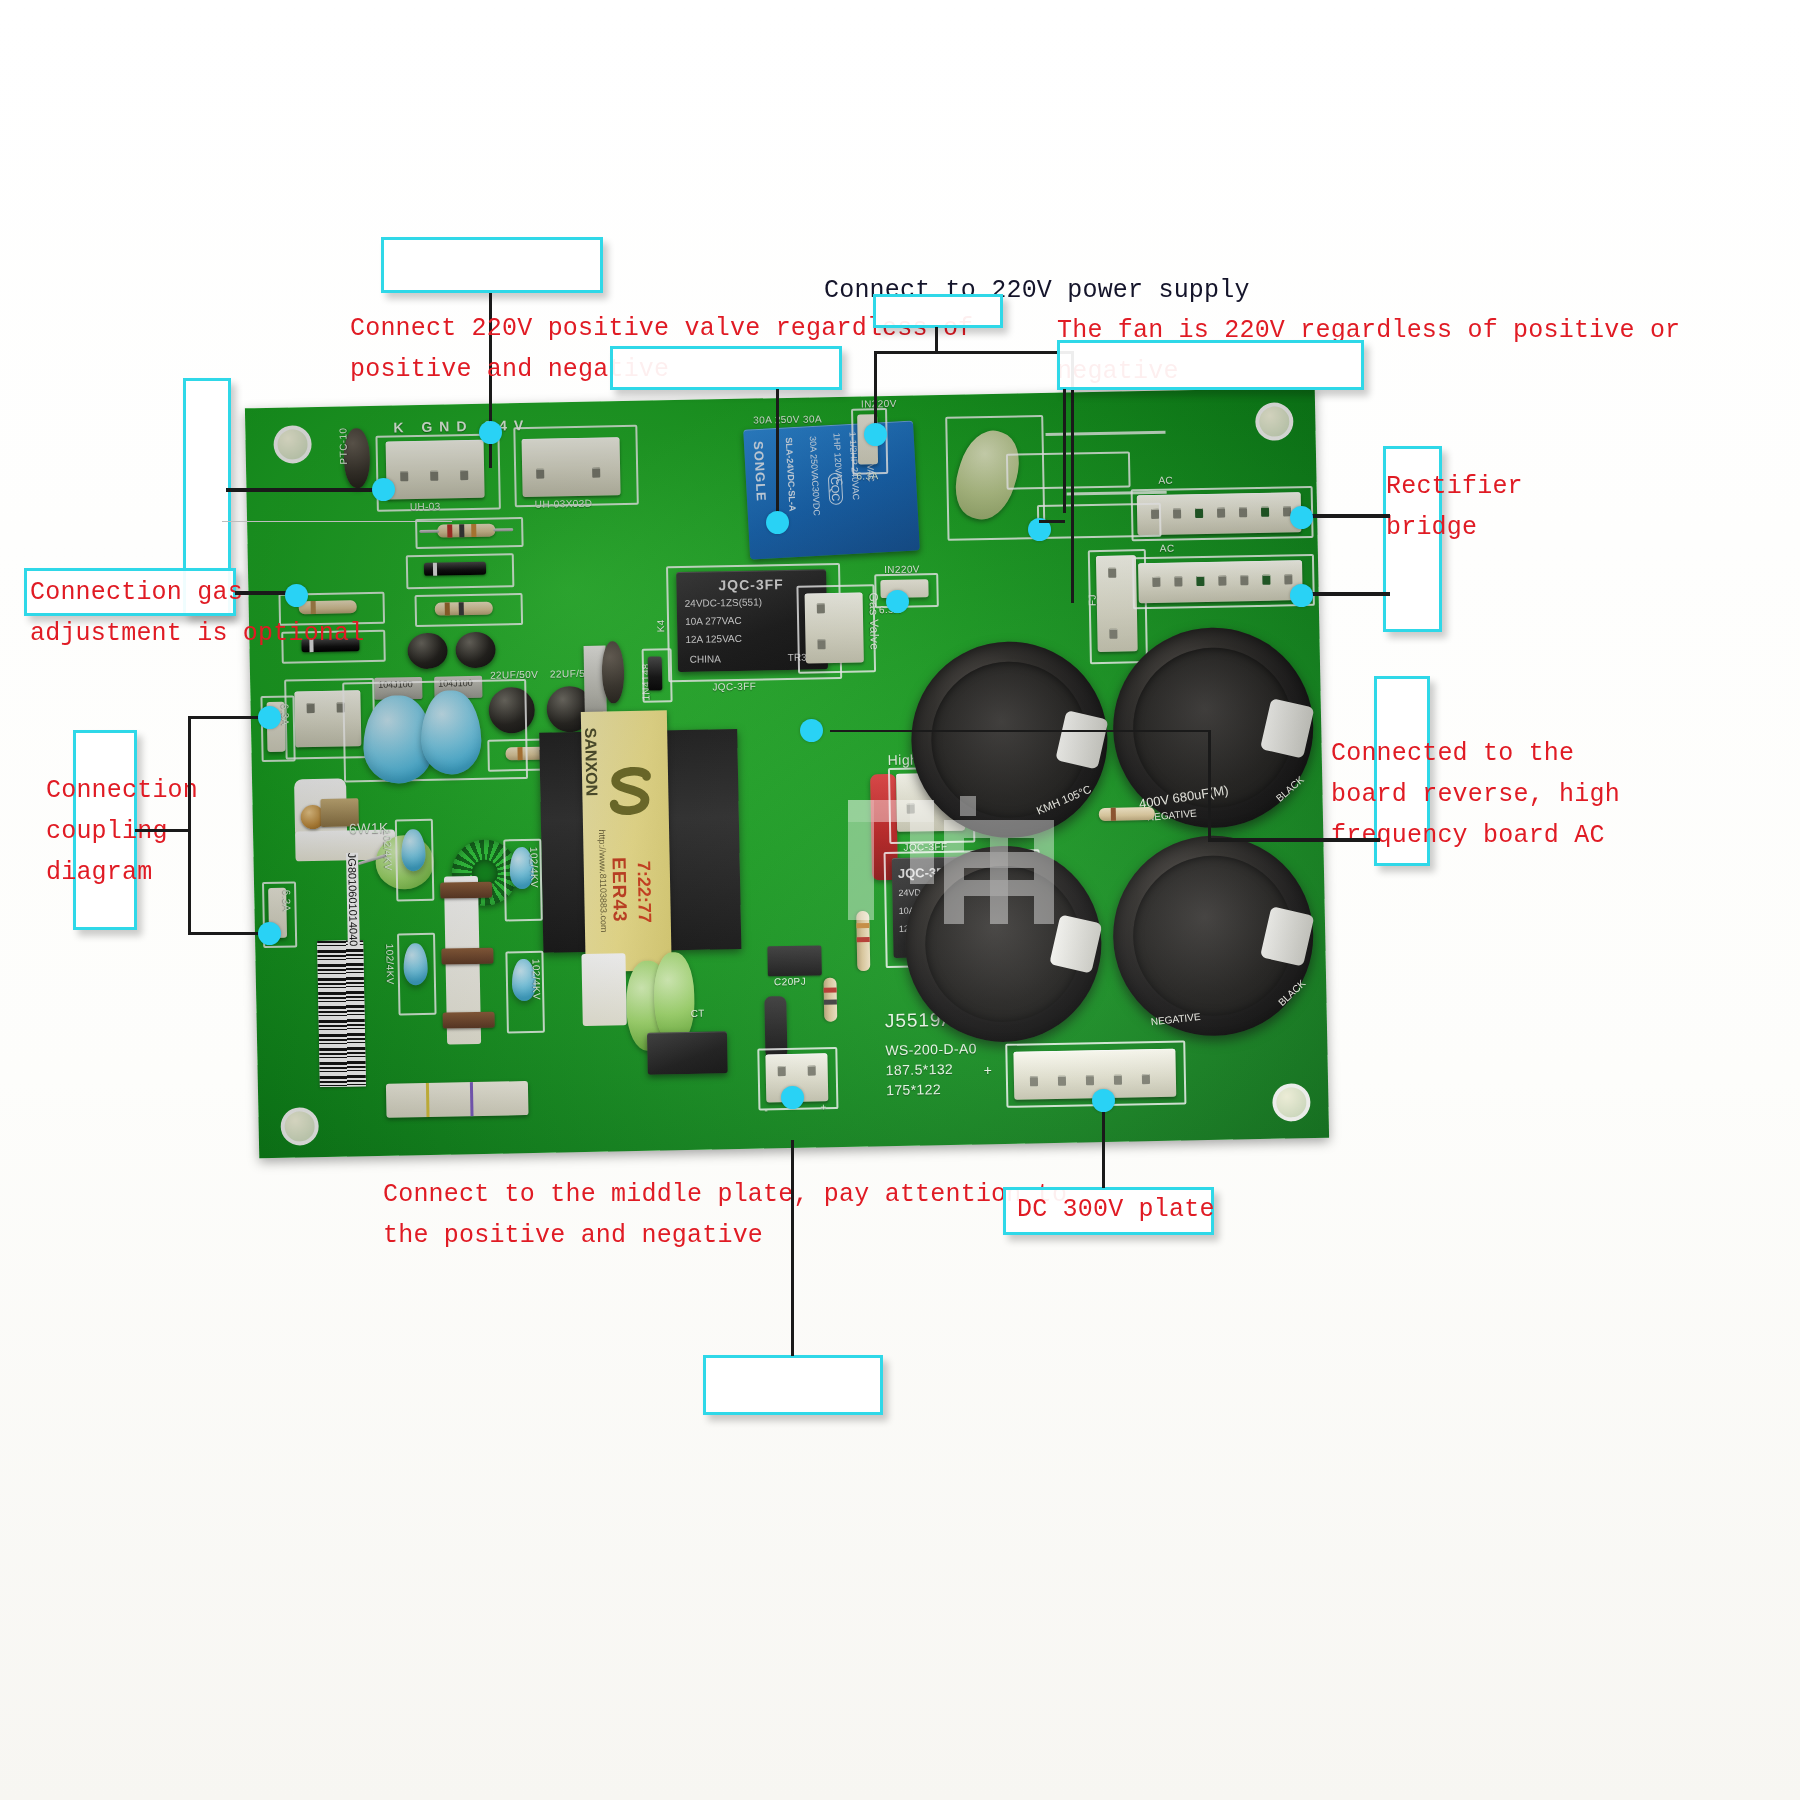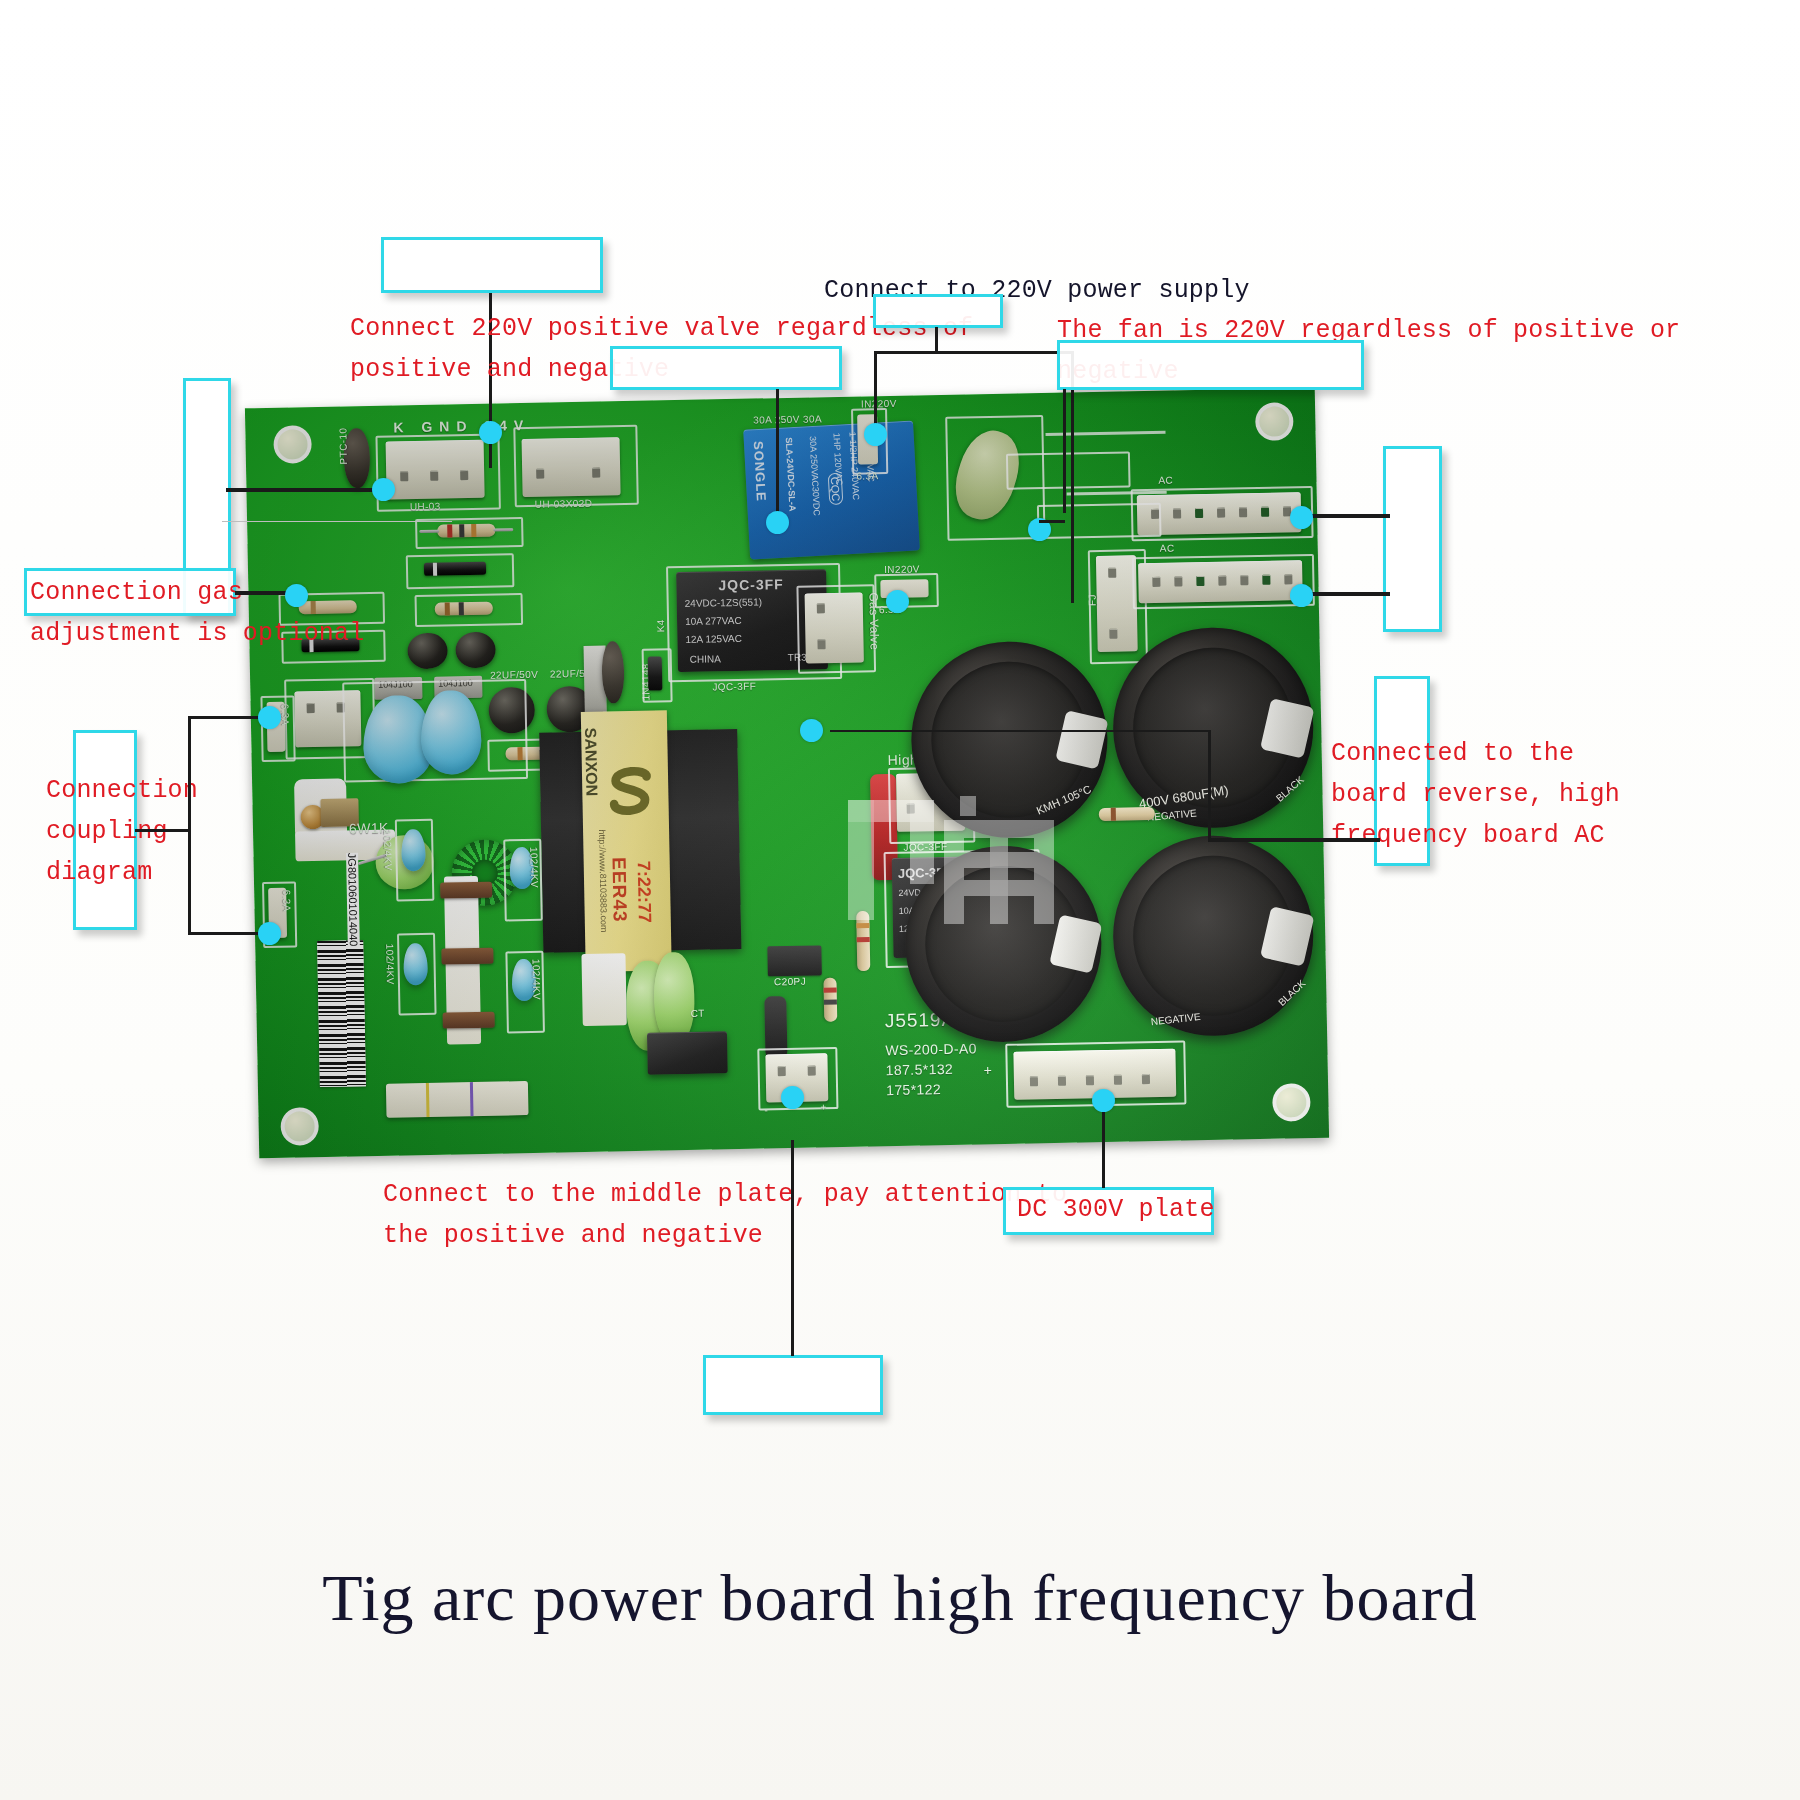--- a/index.html
+++ b/index.html
@@ -493,20 +493,22 @@
 diagram</div>
   <div class="lead-line" style="left:135px;top:829px;width:56px;height:3px;"></div>
   <div class="lead-line" style="left:188px;top:716px;width:3px;height:116px;"></div>
   <div class="lead-line" style="left:188px;top:716px;width:82px;height:3px;"></div>
   <div class="dot" style="left:258px;top:706px;"></div>
   <div class="lead-line" style="left:188px;top:829px;width:3px;height:106px;"></div>
   <div class="lead-line" style="left:188px;top:932px;width:80px;height:3px;"></div>
   <div class="dot" style="left:258px;top:922px;"></div>
 
   <div class="abox" style="left:1383px;top:446px;width:59px;height:186px;"></div>
+  <div class="albl" style="left:1386px;top:466px;width:300px;">Rectifier
+bridge</div>
   <div class="lead-line" style="left:1310px;top:514px;width:80px;height:4px;"></div>
   <div class="dot" style="left:1290px;top:506px;"></div>
   <div class="lead-line" style="left:1310px;top:592px;width:80px;height:4px;"></div>
   <div class="dot" style="left:1290px;top:584px;"></div>
 
   <div class="abox" style="left:1374px;top:676px;width:56px;height:190px;"></div>
   <div class="albl" style="left:1331px;top:733px;width:480px;">Connected to the
 board reverse, high
 frequency board AC</div>
   <div class="lead-line" style="left:1208px;top:838px;width:172px;height:4px;"></div>
@@ -518,15 +520,14 @@
   <div class="albl" style="left:383px;top:1174px;width:960px;">Connect to the middle plate, pay attention to
 the positive and negative</div>
   <div class="lead-line" style="left:791px;top:1140px;width:3px;height:216px;"></div>
   <div class="dot" style="left:781px;top:1086px;"></div>
 
   <div class="abox" style="left:1003px;top:1187px;width:211px;height:48px;"></div>
   <div class="albl" style="left:1017px;top:1189px;width:300px;">DC 300V plate</div>
   <div class="lead-line" style="left:1102px;top:1098px;width:3px;height:90px;"></div>
   <div class="dot" style="left:1092px;top:1089px;"></div>
 
-  <div class="caption">Tig arc power board high frequency board</div>
 
 </div>
 
 </body></html>

